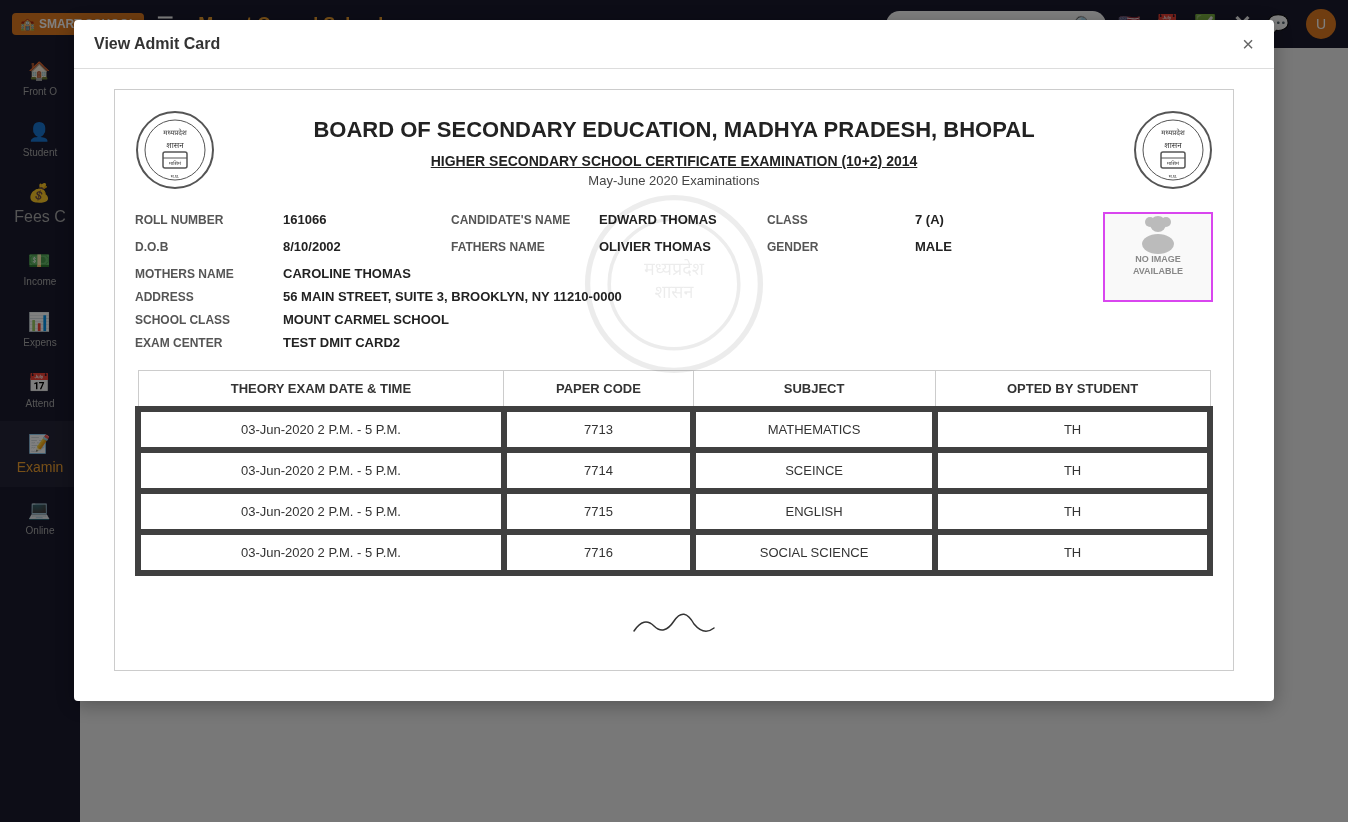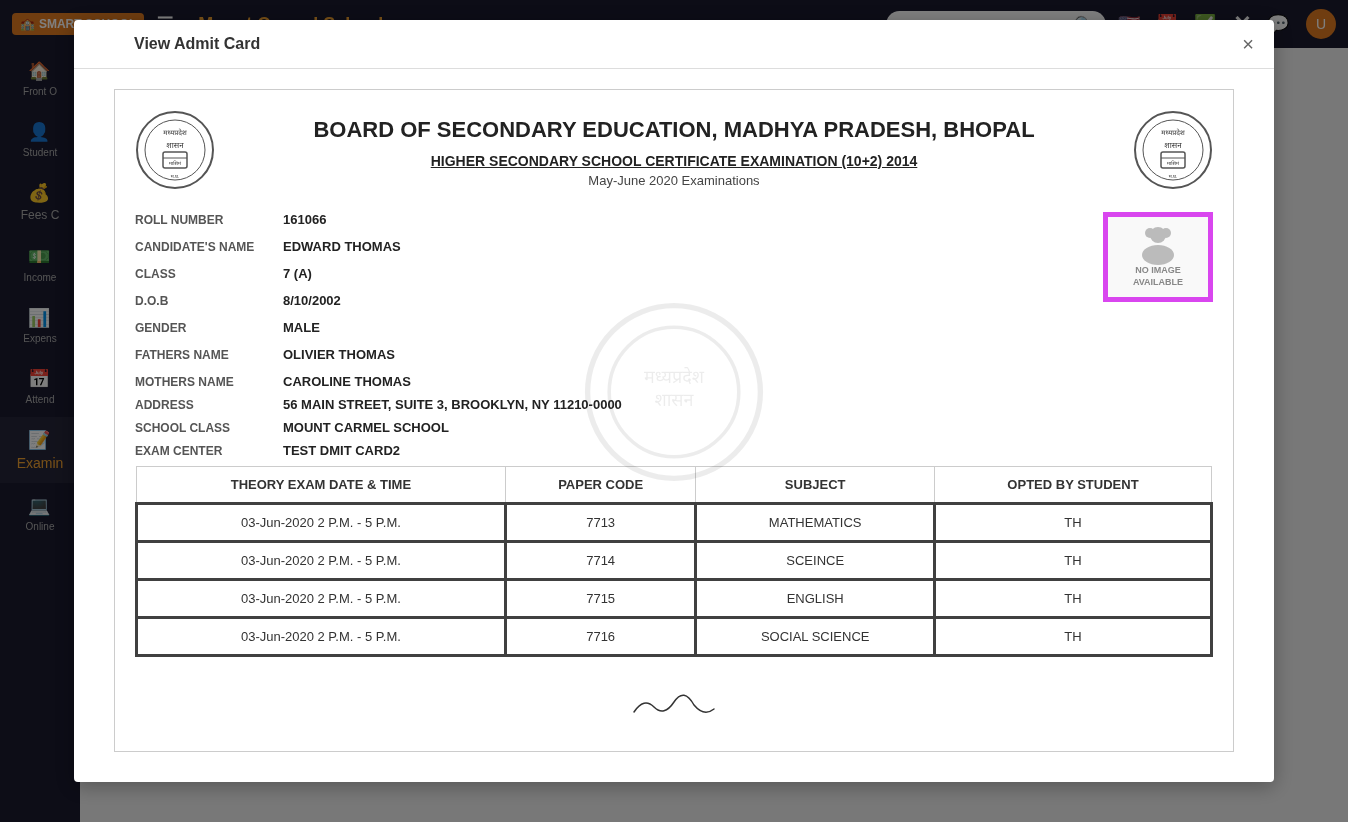--- a/index.html
+++ b/index.html
@@ -112,21 +112,20 @@
       padding: 14px 20px;
       border-bottom: 1px solid #ddd;
       display: flex;
       align-items: center;
       justify-content: space-between;
     }
     .modal-title {
       font-size: 16px;
       font-weight: 600;
       color: #333;
-      margin-left: 40px;
     }
     .close-btn {
       background: none;
       border: none;
       font-size: 20px;
       cursor: pointer;
       color: #666;
       line-height: 1;
     }
 
@@ -194,52 +193,51 @@
       padding: 4px 0;
     }
     .info-row-full .info-label {
       min-width: 140px;
     }
 
     
     .photo-box {
       width: 110px;
       height: 90px;
-      border: 5px solid #d946ef;
+      border: 2px solid #d946ef;
       display: flex;
       flex-direction: column;
       align-items: center;
-      justify-content: center;
       background: #f9f9f9;
     }
     .no-image-text {
       font-size: 9px;
       color: #888;
       text-align: center;
       line-height: 1.3;
       font-weight: bold;
     }
 
     
     .exam-table {
       width: 100%;
       border-collapse: collapse;
-      margin-top: 4px;
+      margin-top: 16px;
       font-size: 13px;
     }
     .exam-table th {
       border: 1px solid #ccc;
       padding: 10px 8px;
       text-align: center;
       font-weight: bold;
       color: #333;
       background: #fff;
     }
     .exam-table td {
-      border: 3px solid #404040;
+      border: 6px solid #404040;
       padding: 10px 8px;
       text-align: center;
       color: #333;
     }
 
     
     .signature-area {
       margin-top: 20px;
       text-align: center;
     }
@@ -308,21 +306,21 @@
   <div class="sidebar-item">
     <span class="sidebar-icon">🏠</span>
     <span style="font-size:10px;color:#aaa;">Front O</span>
   </div>
   <div class="sidebar-item">
     <span class="sidebar-icon">👤</span>
     <span style="font-size:10px;color:#aaa;">Student</span>
   </div>
   <div class="sidebar-item">
     <span class="sidebar-icon">💰</span>
-    <span style="font-size:12px;color:#aaa;text-align:right;">Fees C</span>
+    <span style="font-size:16px;color:#aaa;text-align:right;">Fees C</span>
   </div>
   <div class="sidebar-item">
     <span class="sidebar-icon">💵</span>
     <span style="font-size:10px;color:#aaa;">Income</span>
   </div>
   <div class="sidebar-item">
     <span class="sidebar-icon">📊</span>
     <span style="font-size:10px;color:#aaa;">Expens</span>
   </div>
   <div class="sidebar-item">
@@ -385,44 +383,44 @@
               <line x1="28" y1="48" x2="52" y2="48" stroke="#555" stroke-width="1"></line>
               <text x="40" y="55" text-anchor="middle" font-size="5" fill="#333">माशिमं</text>
               <text x="40" y="68" text-anchor="middle" font-size="5" fill="#333">म.प्र.</text>
             </svg>
           </div>
         </div>
 
         <div class="info-and-photo">
           <div class="info-left">
 
-            <div style="display:grid; grid-template-columns:1fr; gap:4px 0;">
+            <div style="display:grid; grid-template-columns:1fr 1fr 1fr; gap:4px 0;">
               <div class="info-row">
                 <span class="info-label">ROLL NUMBER</span>
                 <span class="info-value">161066</span>
               </div>
               <div class="info-row">
                 <span class="info-label">CANDIDATE'S NAME</span>
                 <span class="info-value">EDWARD THOMAS</span>
               </div>
               <div class="info-row">
                 <span class="info-label">CLASS</span>
                 <span class="info-value">7 (A)</span>
               </div>
               <div class="info-row">
                 <span class="info-label">D.O.B</span>
                 <span class="info-value">8/10/2002</span>
               </div>
               <div class="info-row">
+                <span class="info-label">FATHERS NAME</span>
+                <span class="info-value">OLIVIER THOMAS</span>
+              </div>
+              <div class="info-row">
                 <span class="info-label">GENDER</span>
                 <span class="info-value">MALE</span>
-              </div>
-              <div class="info-row">
-                <span class="info-label">FATHERS NAME</span>
-                <span class="info-value">OLIVIER THOMAS</span>
               </div>
               <div class="info-row">
                 <span class="info-label">MOTHERS NAME</span>
                 <span class="info-value">CAROLINE THOMAS</span>
               </div>
             </div>
             <div class="info-row-full">
               <span class="info-label">ADDRESS</span>
               <span class="info-value">56 MAIN STREET, SUITE 3, BROOKLYN, NY 11210-0000</span>
             </div>

